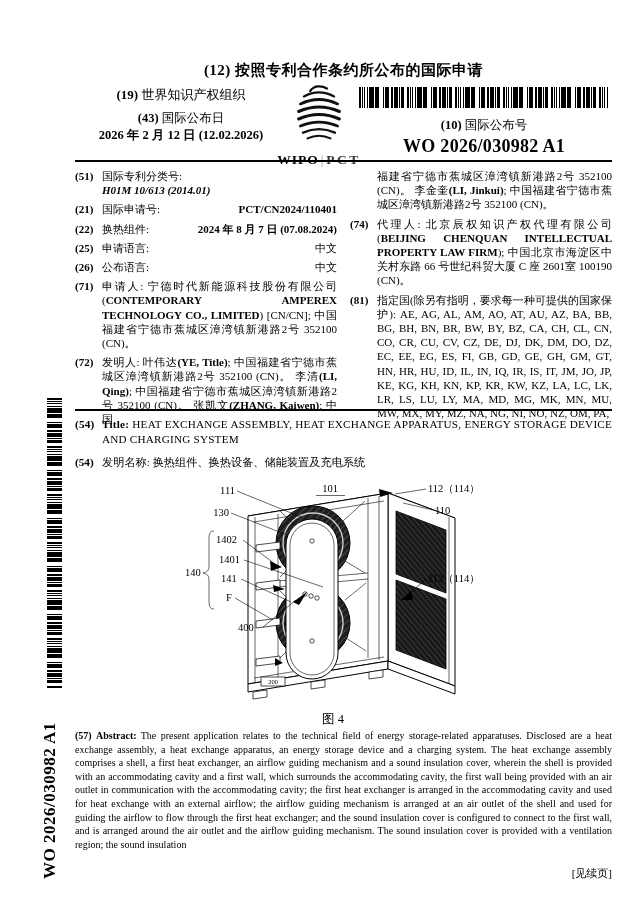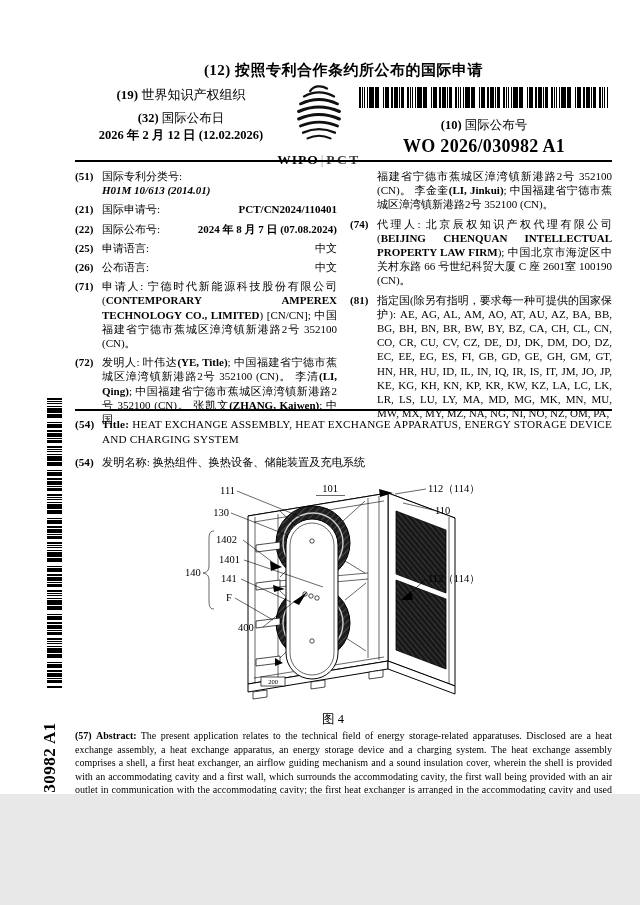--- a/index.html
+++ b/index.html
@@ -1,17 +1,17 @@
 <!DOCTYPE html>
 <html><head>
 <meta charset="utf-8">
 <style>
   html,body{margin:0;padding:0;background:#e8e8e8;}
   .page{
-    position:relative;width:640px;height:794px;background:#ffffff;
+    position:relative;width:640px;height:905px;background:#ffffff;
     font-family:"Liberation Serif","DejaVu Serif",serif;color:#000;
     overflow:hidden;margin:0 auto;
   }
   .abs{position:absolute;}
   .b{font-weight:bold;}
   .bi{font-weight:bold;font-style:italic;}
   .kind-line{left:75px;top:61px;width:537px;text-align:center;font-size:15px;font-weight:bold;letter-spacing:.5px;}
   .hdr-left{left:86px;top:86px;width:190px;text-align:center;font-size:13px;line-height:17px;}
   .hdr-left .bureau{letter-spacing:6px;}
   .hdr-left .pubdate-label{margin-top:7px;font-size:12.5px;}
@@ -57,21 +57,21 @@
 </style>
 </head>
 <body>
 
 <div class="page">
 
   <div class="abs kind-line">(12) 按照专利合作条约所公布的国际申请</div>
 
   <div class="abs hdr-left">
     <div><span class="b">(19)</span> <span>世界知识产权组织</span></div>
-    <div class="pubdate-label"><span class="b">(32)</span> <span>国际公布日</span></div>
+    <div class="pubdate-label"><span class="b">(43)</span> <span>国际公布日</span></div>
     <div class="pubdate">2026 年 2 月 12 日 (12.02.2026)</div>
   </div>
 
   <div class="abs logo-box">
     <svg width="64" height="62" viewBox="0 0 64 70">
       <g stroke="#101010" fill="none" stroke-linecap="round">
         <path d="M41 5 C34 1 26 2 22 8" stroke-width="2.6"></path>
         <path d="M15 14 Q32 5 49 14" stroke-width="2.6"></path>
         <path d="M11 22.5 Q32 12.5 53 22.5" stroke-width="3.1"></path>
         <path d="M9 31 Q32 21 55 31" stroke-width="3.5"></path>
@@ -101,21 +101,21 @@
     <div class="entry">
       <span class="num">(21)</span>
       <div class="kv">
           <span>国际申请号:</span>
           <span class="v">PCT/CN2024/110401</span>
         </div>
     </div>
     <div class="entry">
       <span class="num">(22)</span>
       <div class="kv">
-          <span>国际公布号:</span>
+          <span>换热组件:</span>
           <span class="v">2024 年 8 月 7 日 (07.08.2024)</span>
         </div>
     </div>
     <div class="entry">
       <span class="num">(25)</span>
       <div class="kv">
           <span>申请语言:</span>
           <span class="vn">中文</span>
         </div>
     </div>

